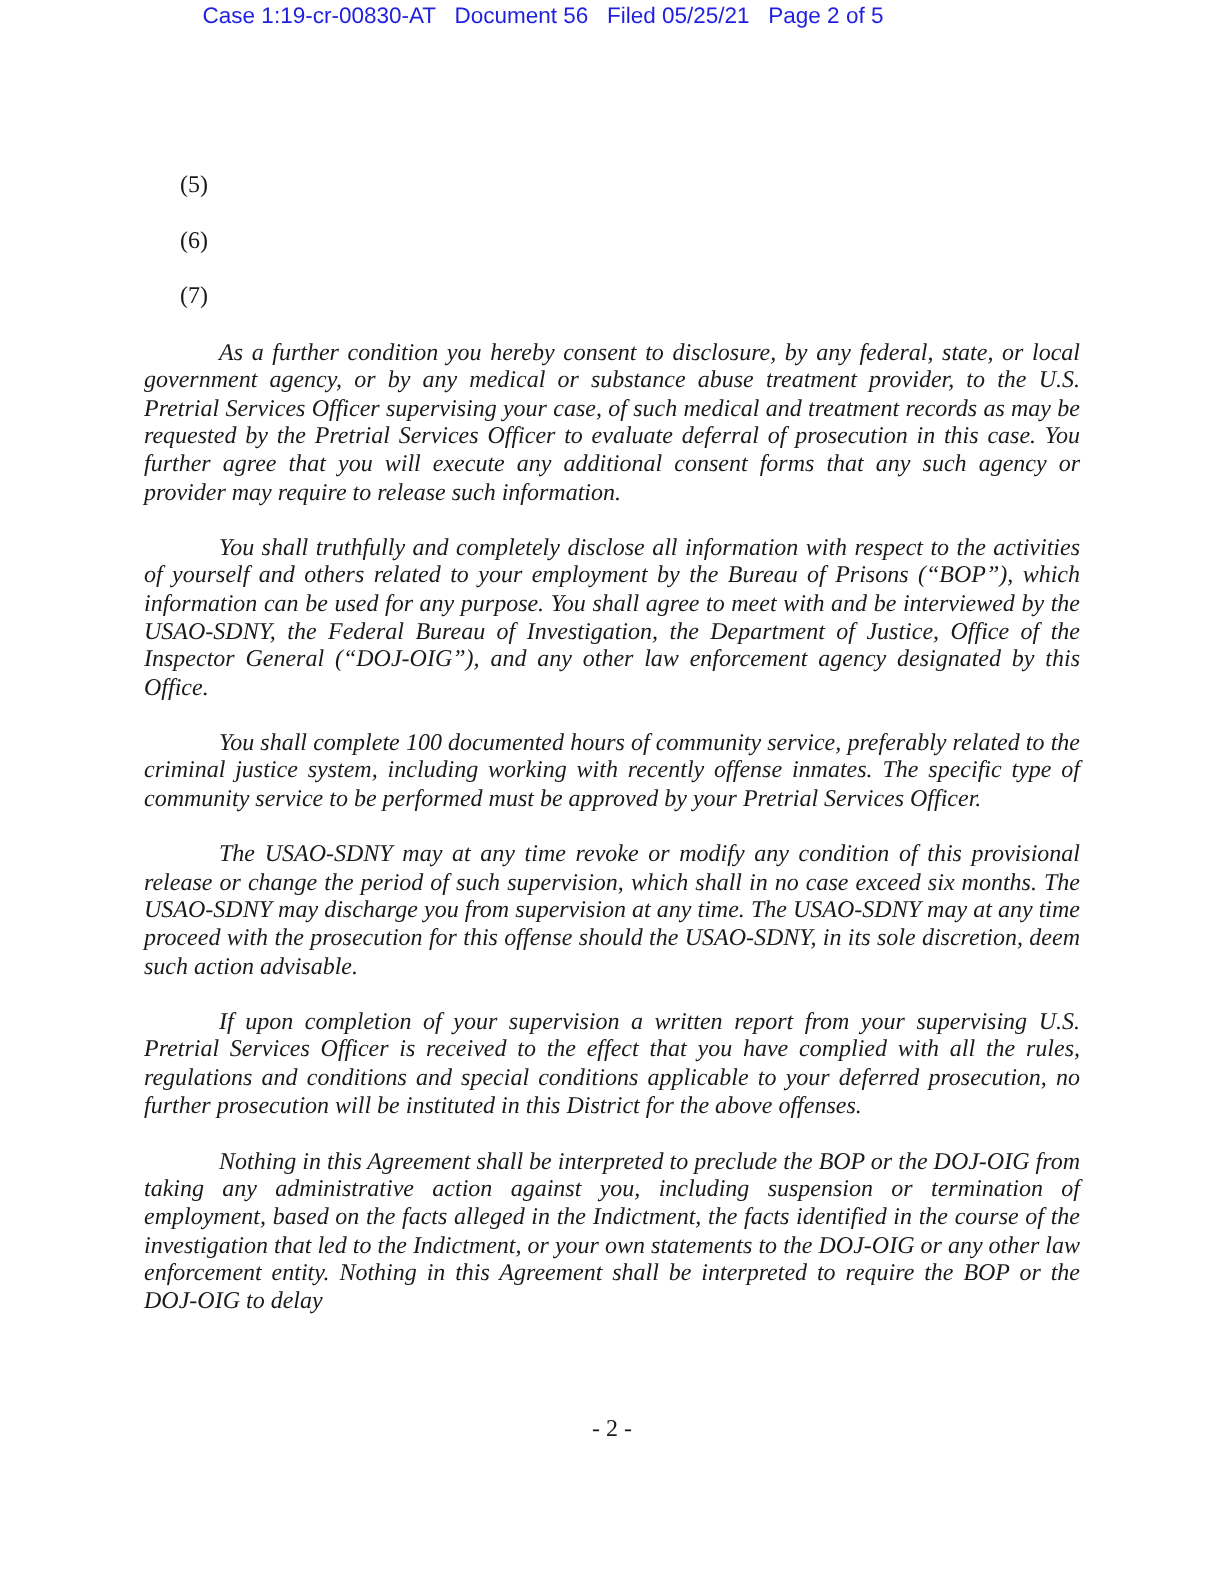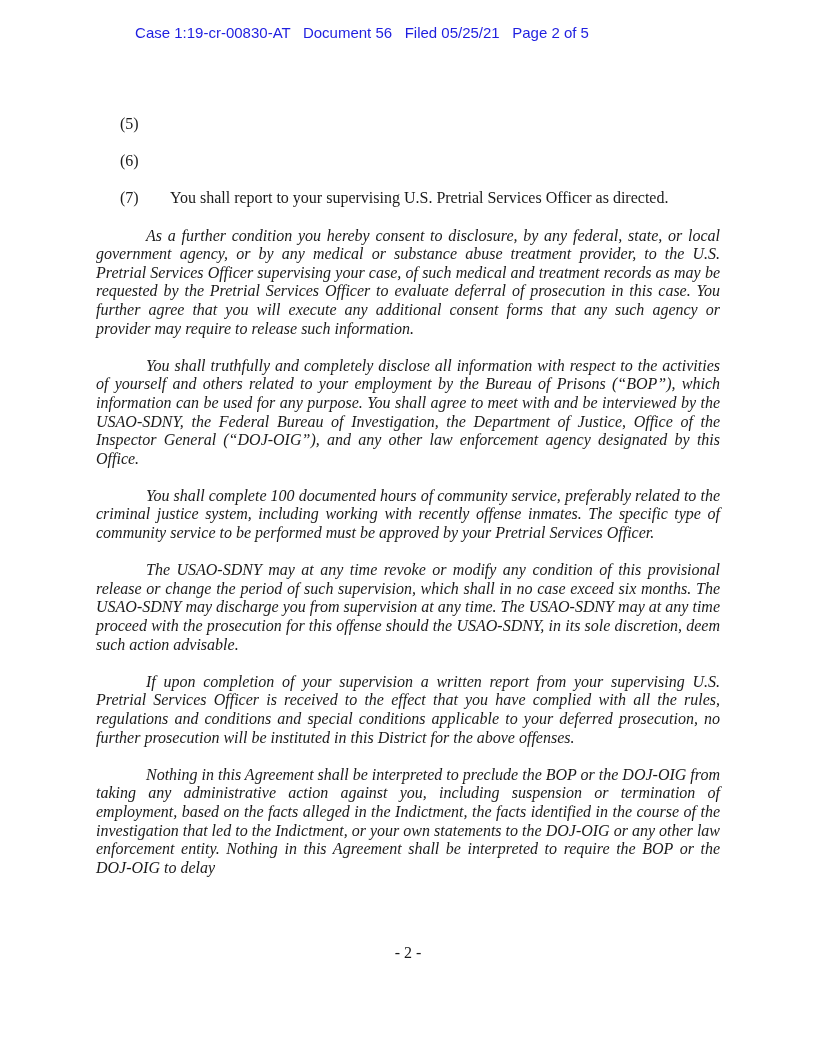--- a/index.html
+++ b/index.html
@@ -13,21 +13,21 @@
     height: 1056px;
     background: #ffffff;
     overflow: hidden;
     font-family: "Liberation Serif", serif;
     font-size: 16px;
     line-height: 18.6px;
     color: #1a1a1a;
   }
   .case-header {
     position: absolute;
-    top: 24px;
+    top: 2px;
     left: 0;
     width: 724px;
     text-align: center;
     font-family: "Liberation Sans", sans-serif;
     font-size: 15px;
     line-height: 18px;
     color: #1f1fe0;
     white-space: pre;
   }
   .content {
@@ -79,21 +79,20 @@
     <div class="list-item">
       <span class="list-num">(5)</span>
     </div>
 
     <div class="list-item">
       <span class="list-num">(6)</span>
     </div>
 
     <div class="list-item">
       <span class="list-num">(7)</span>
-      <span class="list-text">You shall report to your supervising U.S. Pretrial Services Officer as directed.</span>
     </div>
 
     <p class="para indent">As a further condition you hereby consent to disclosure, by any federal, state, or local government agency, or by any medical or substance abuse treatment provider, to the U.S. Pretrial Services Officer supervising your case, of such medical and treatment records as may be requested by the Pretrial Services Officer to evaluate deferral of prosecution in this case.  You further agree that you will execute any additional consent forms that any such agency or provider may require to release such information.</p>
 
 
     <p class="para indent">You shall truthfully and completely disclose all information with respect to the activities of yourself and others related to your employment by the Bureau of Prisons (“BOP”), which information can be used for any purpose.  You shall agree to meet with and be interviewed by the USAO-SDNY, the Federal Bureau of Investigation, the Department of Justice, Office of the Inspector General (“DOJ-OIG”), and any other law enforcement agency designated by this Office.</p>
 
     <p class="para indent">You shall complete 100 documented hours of community service, preferably related to the criminal justice system, including working with recently offense inmates.  The specific type of community service to be performed must be approved by your Pretrial Services Officer.</p>
 
     <p class="para indent">The USAO-SDNY may at any time revoke or modify any condition of this provisional release or change the period of such supervision, which shall in no case exceed six months.  The USAO-SDNY may discharge you from supervision at any time.  The USAO-SDNY may at any time proceed with the prosecution for this offense should the USAO-SDNY, in its sole discretion, deem such action advisable.</p>

